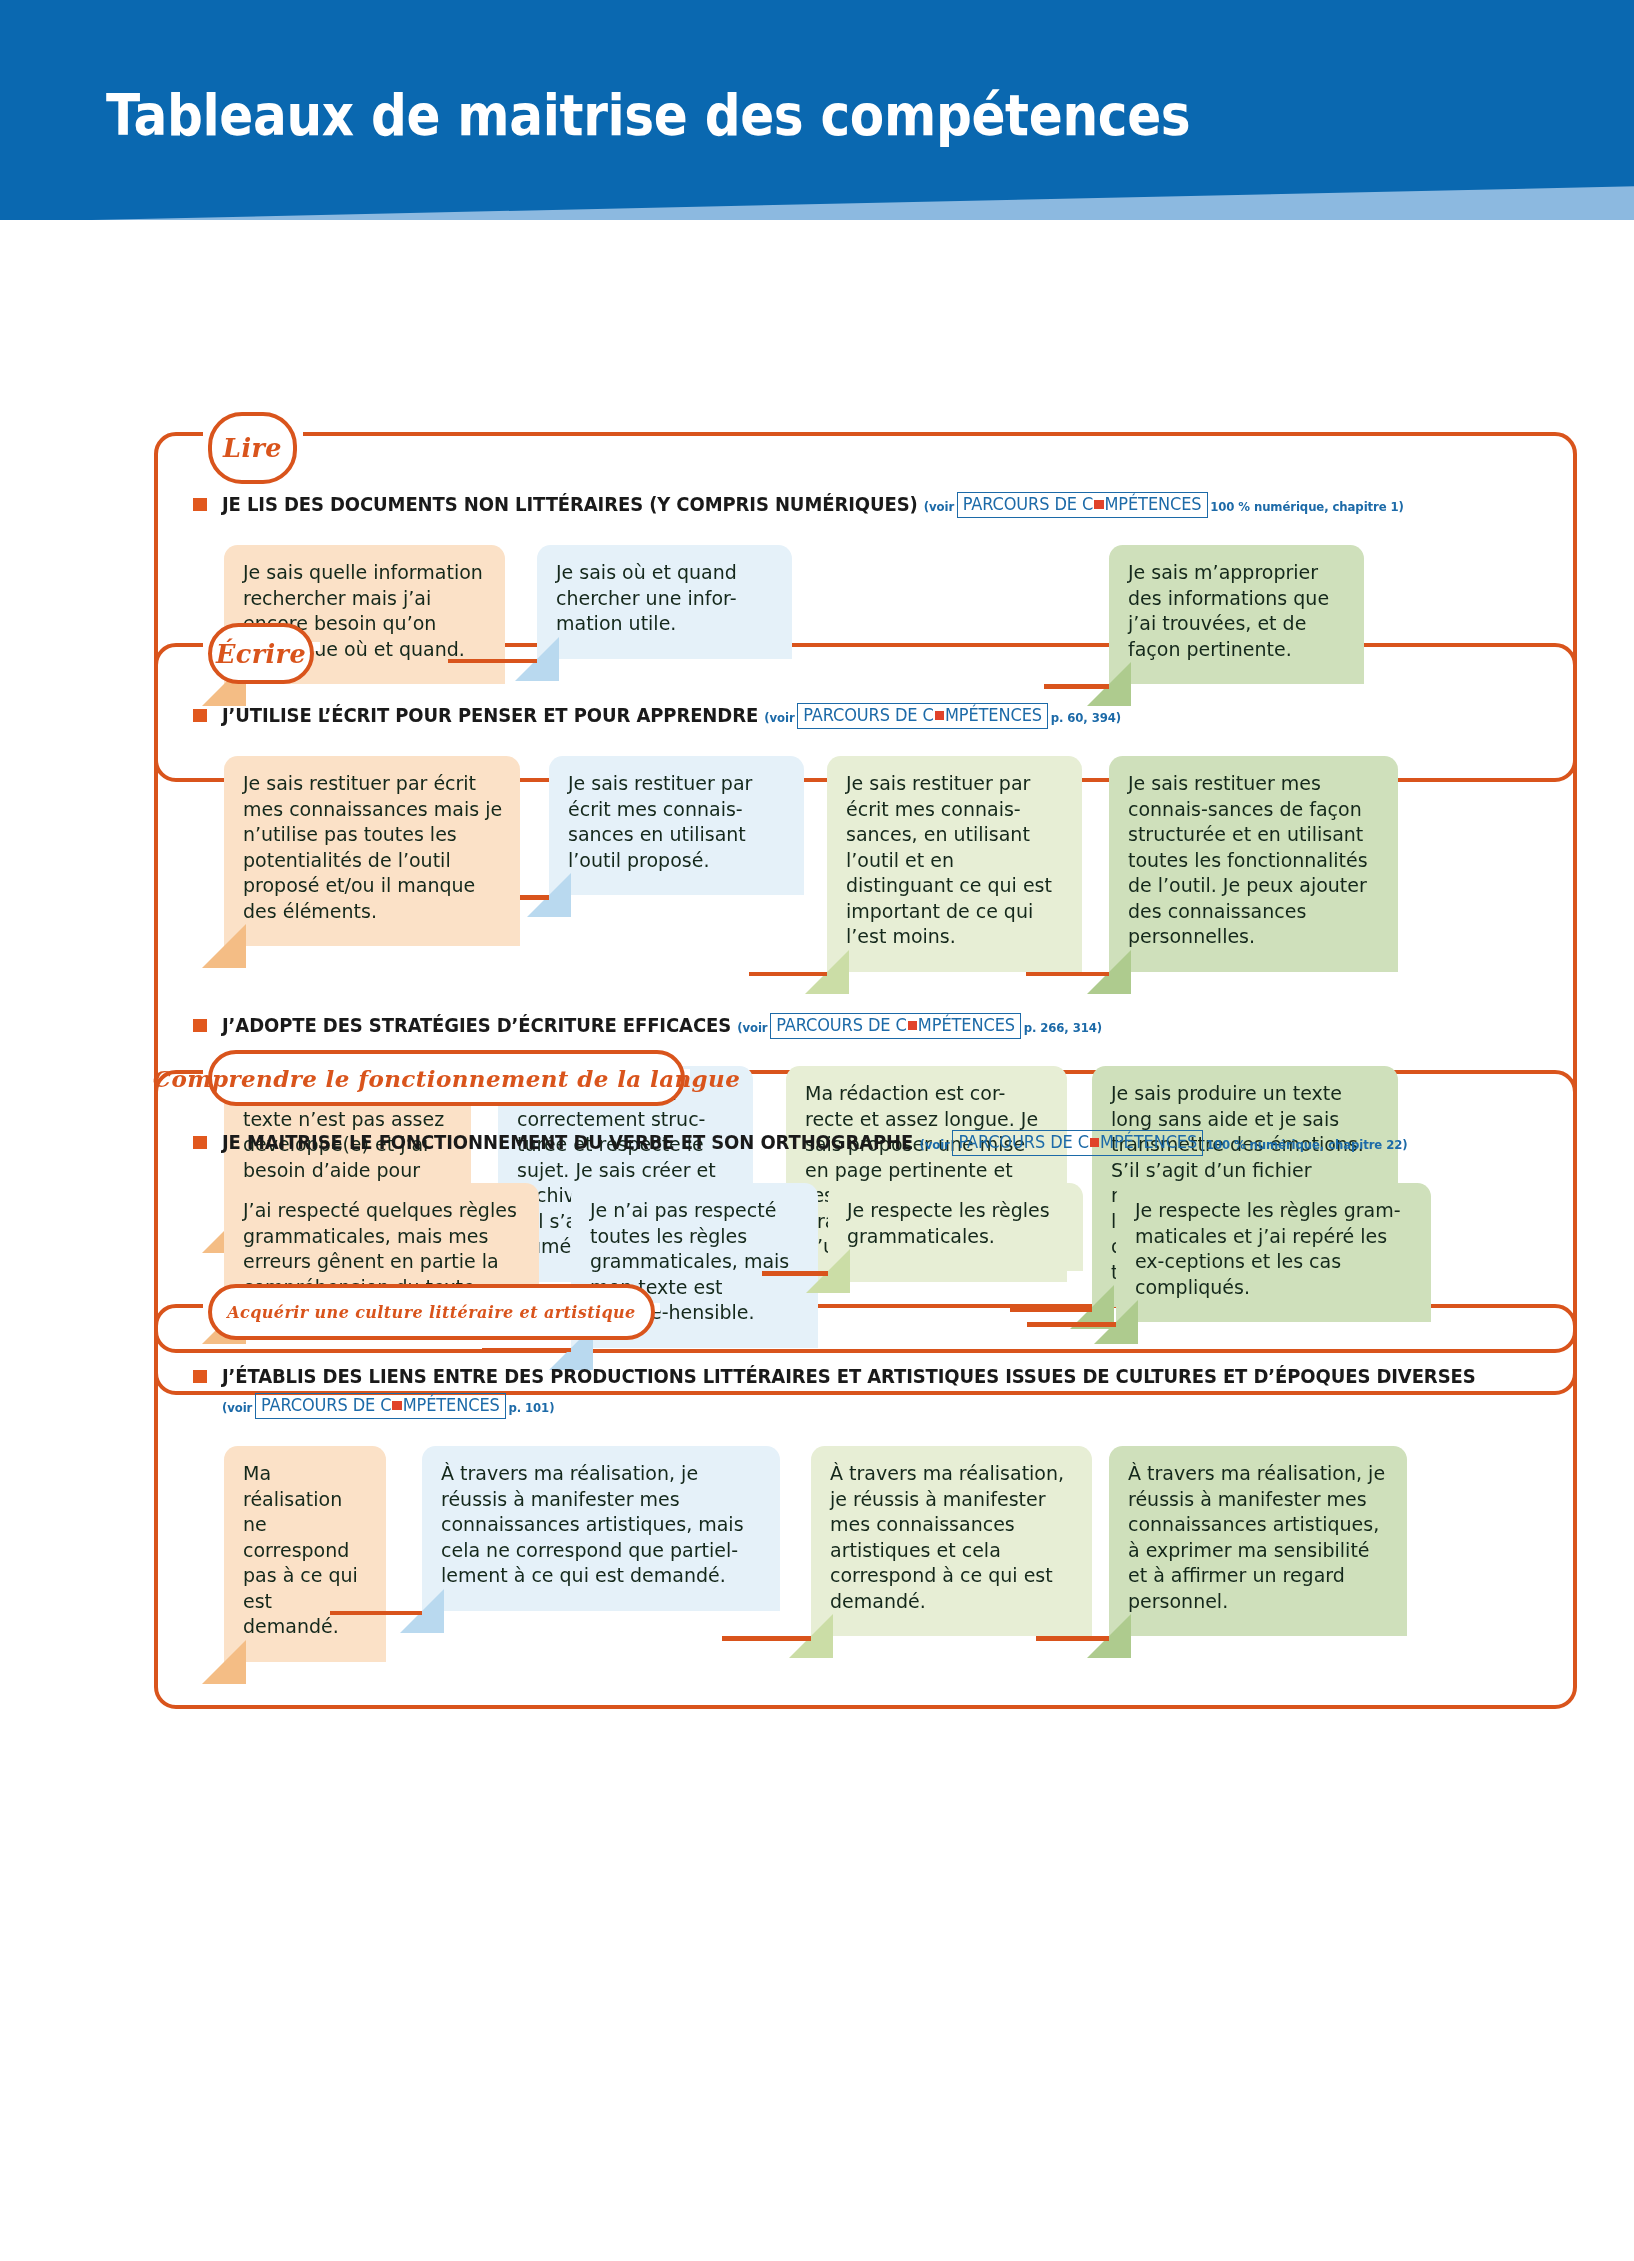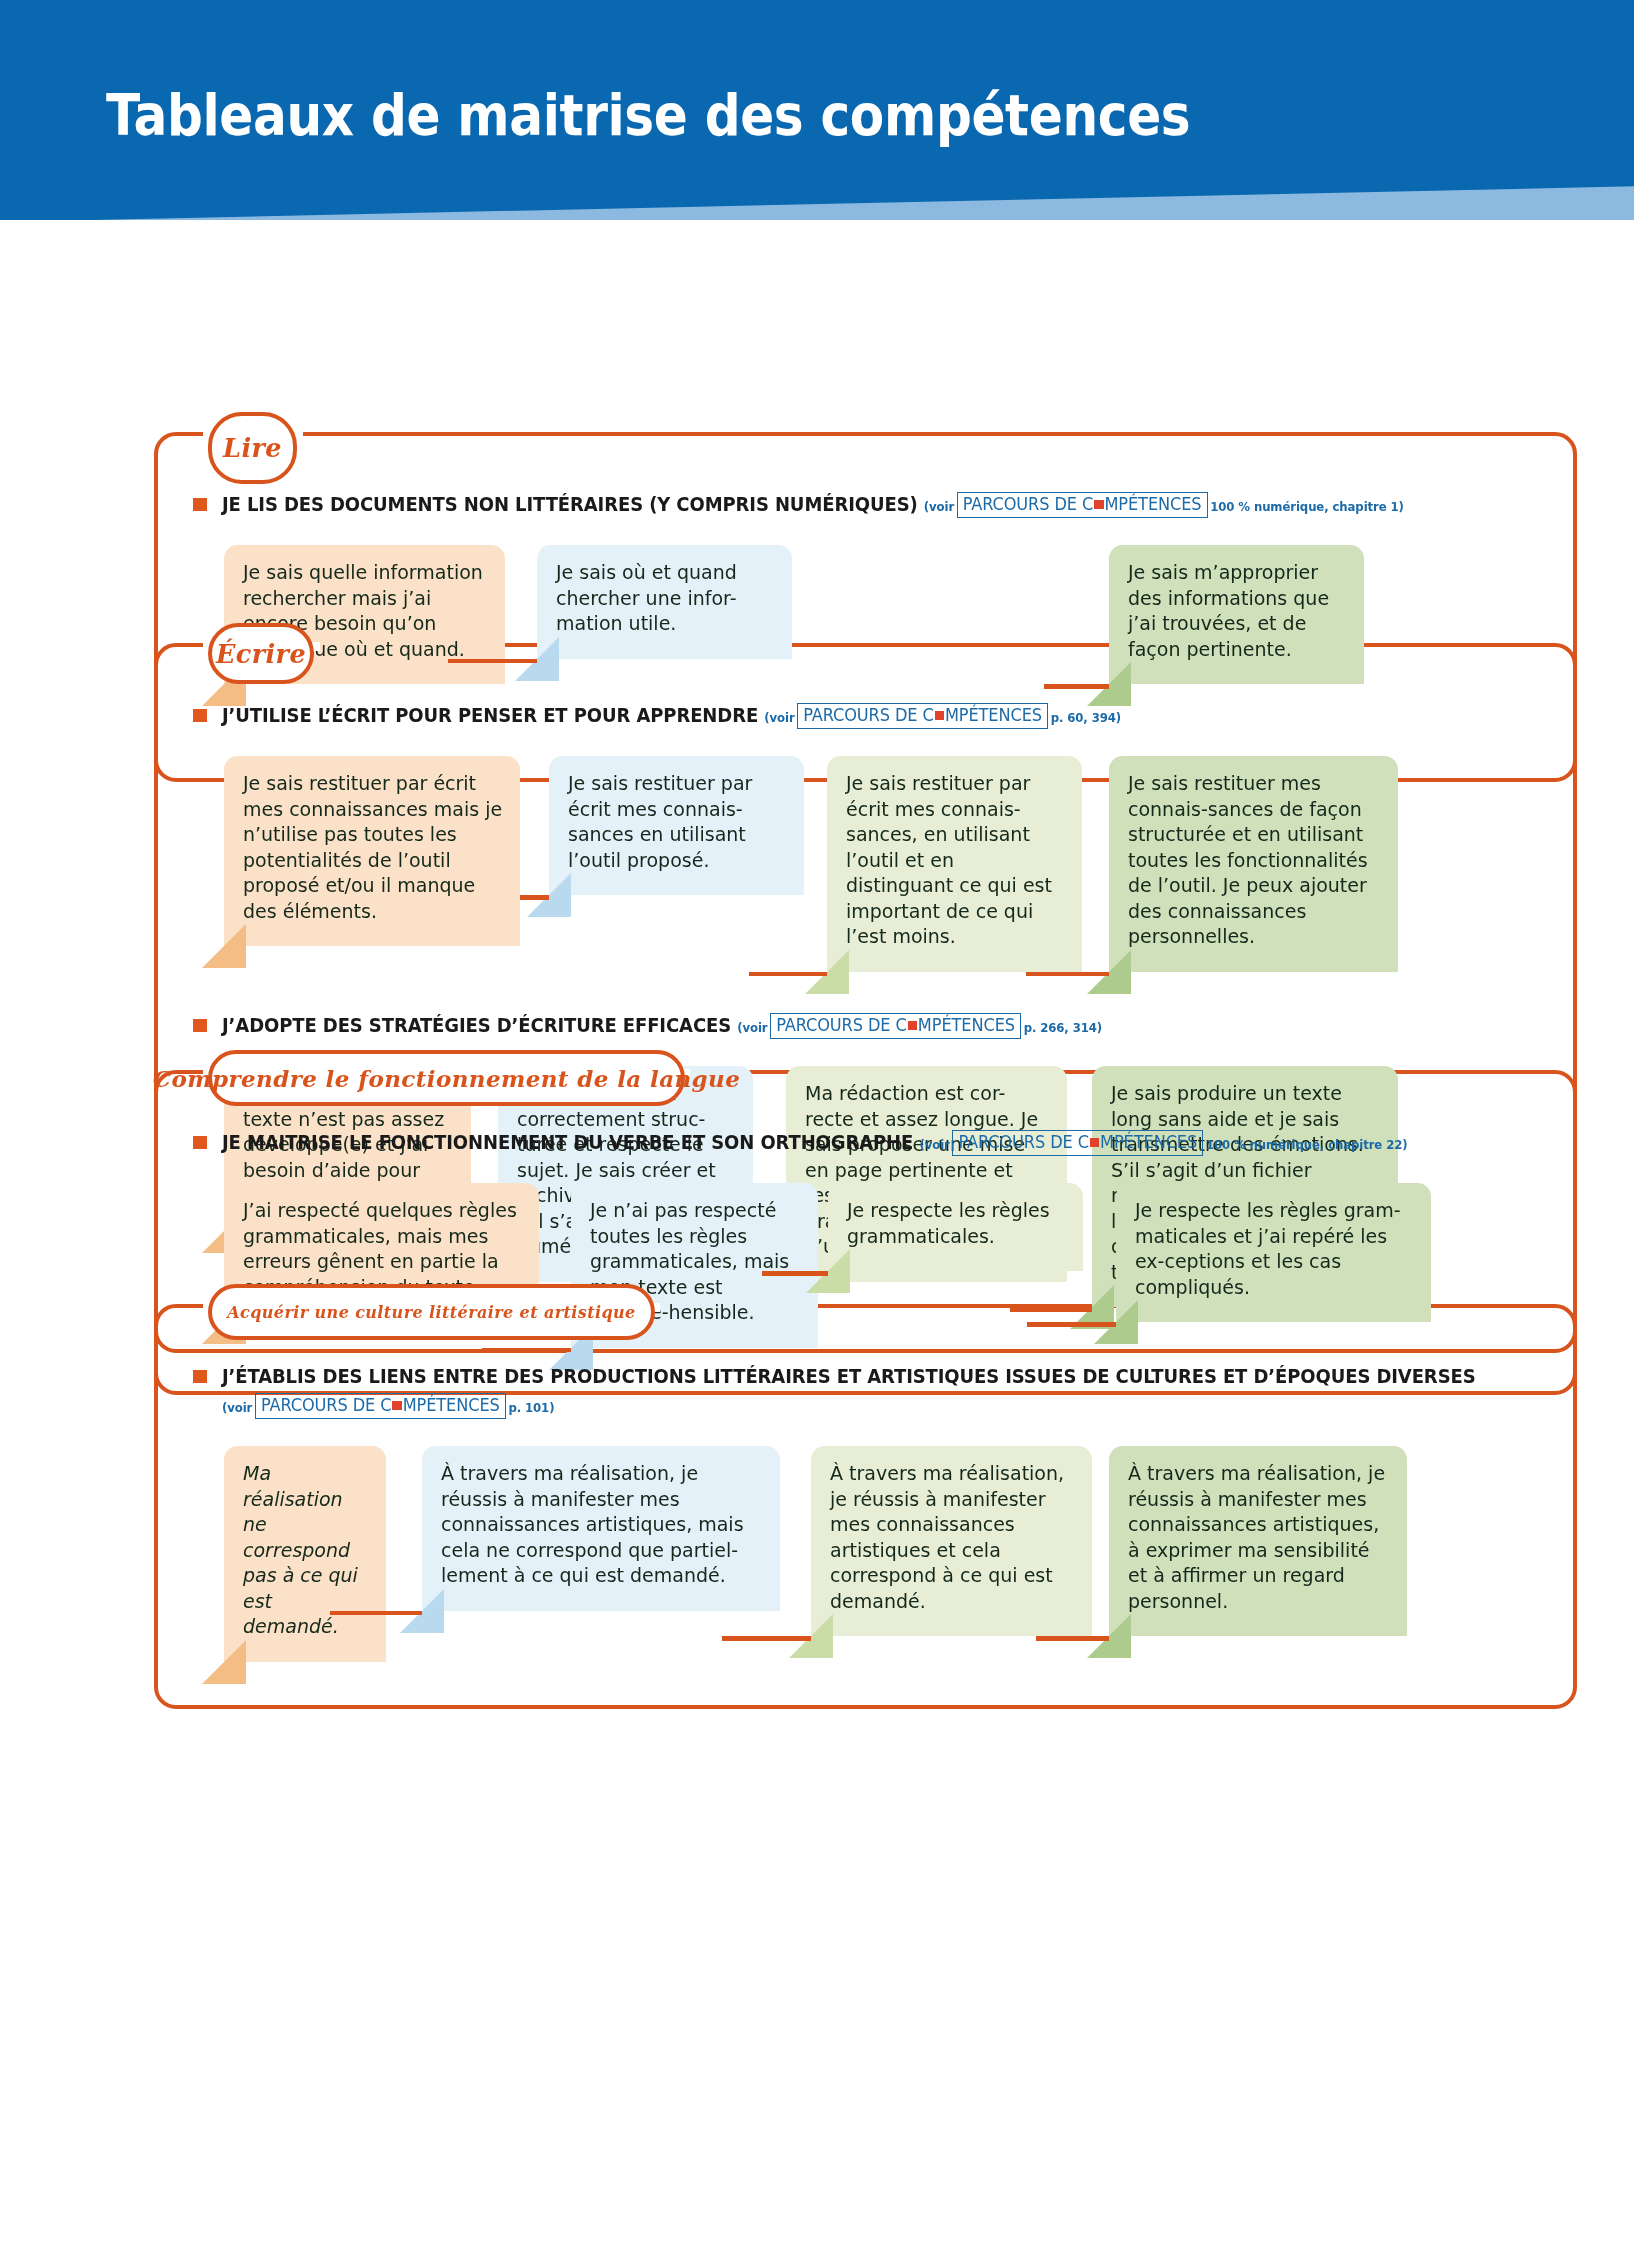--- a/index.html
+++ b/index.html
@@ -382,21 +382,21 @@
         <div class="section-frame"></div>
         <div class="tab-notch" style="left: 49px; width: 457px; top: 19px; height: 8.5px;"></div>
         <div class="section-tab" style="width: 447px; height: 56px;">
           <span class="tab-text" style="font-size: 16px;">Acquérir une culture littéraire et artistique</span>
         </div>
         <div class="section-inner">
           <div class="competency">
             <div class="comp-heading"><span class="comp-bullet"></span><span class="comp-title">J’ÉTABLIS DES LIENS ENTRE DES PRODUCTIONS LITTÉRAIRES ET ARTISTIQUES ISSUES DE CULTURES ET D’ÉPOQUES DIVERSES</span><br><span class="comp-ref">(voir</span><span class="pc-badge"><span>PARCOURS DE C</span><span class="pc-square"></span><span>MPÉTENCES</span></span><span class="comp-ref">p. 101)</span></div>
             <div class="card-row" style="position: relative; height: 267px; padding-bottom: 0px; display: block;">
               <div class="card-wrap" style="position: absolute; left: 0px; top: 12px; width: 162px;">
-                <div class="card lvl1" style="width: 182px; font-style: italic;">
+                <div class="card lvl1" style="width: 182px;">
                   <span class="card-text">Ma réalisation ne correspond pas à ce qui est demandé.</span>
                   <span class="card-tail"></span>
                 </div>
               </div>
               <div class="card-wrap" style="position: absolute; left: 198px; top: 12px; width: 358px;">
                 <div class="card lvl2" style="width: 358px;">
                   <span class="card-text">À travers ma réalisation, je réussis à manifester mes connaissances artistiques, mais cela ne correspond que partiel-lement à ce qui est demandé.</span>
                   <span class="card-tail"></span>
                   <span class="connector" style="left: -92px; width: 92px;"></span>
                 </div>

